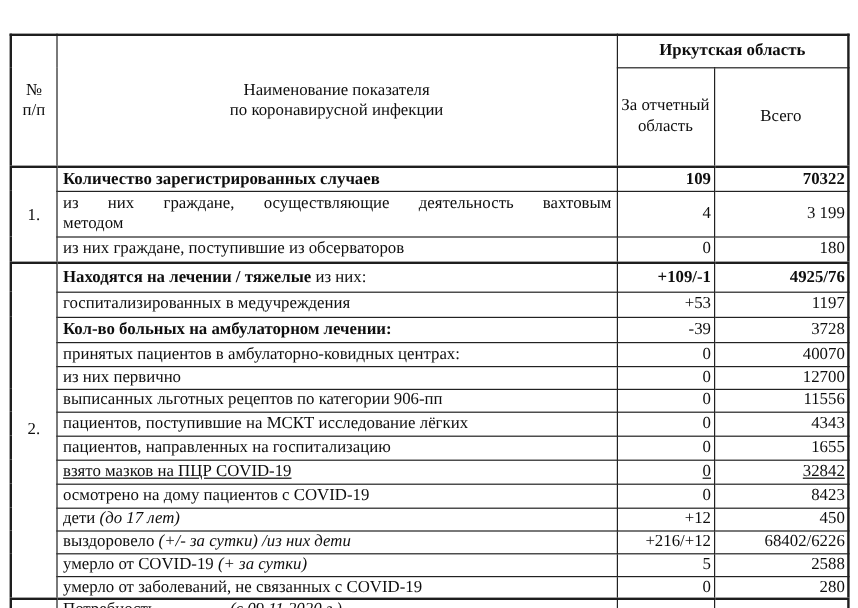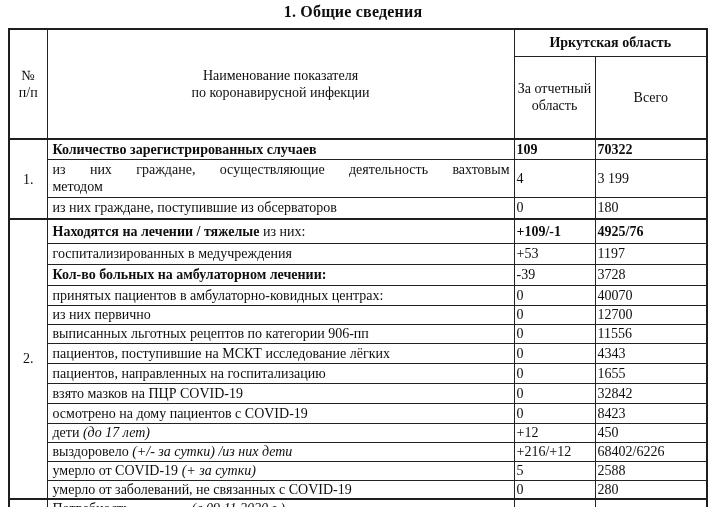--- a/index.html
+++ b/index.html
@@ -33,35 +33,34 @@
     border:1px solid #222;
     padding:0 3px;
     font-size:14px;
     line-height:17px;
     vertical-align:middle;
     overflow:hidden;
   }
   td.hdr { text-align:center;margin-left:36px; }
   td.num { text-align:center; }
   td.name { text-align:left; padding-left:5px; padding-right:4px; }
-  td.val { text-align:left; padding:0 2px; }
+  td.val { text-align:right; padding:0 2px; }
   .b { font-weight:bold; }
   .i { font-style:italic; }
   .jline { display:block; text-align:justify; text-align-last:justify; }
   .line  { display:block; }
   .thick-top td, td.thick-top { border-top:2px solid #1e1e1e; }
   .gap { margin-left:62px; }
   tr.partial td { vertical-align:top; line-height:17px; }
 </style>
 </head>
 <body>
 
 <div id="page">
 
-  <div class="title">1. Общие сведения</div>
 
   <table class="doc">
     <colgroup>
         <col class="c-num">
         <col class="c-name">
         <col class="c-per">
         <col class="c-tot">
       </colgroup>
 
     <tbody>
@@ -137,21 +136,21 @@
     <tr style="height:20px;">
       <td class="name">пациентов, поступившие на МСКТ исследование лёгких</td>
       <td class="val">0</td>
       <td class="val">4343</td>
     </tr>
     <tr style="height:20px;">
       <td class="name">пациентов, направленных на госпитализацию</td>
       <td class="val">0</td>
       <td class="val">1655</td>
     </tr>
-    <tr style="height:20px;">
+    <tr style="height:20px;text-decoration:underline;">
       <td class="name">взято мазков на ПЦР COVID-19</td>
       <td class="val">0</td>
       <td class="val">32842</td>
     </tr>
     <tr style="height:20px;">
       <td class="name">осмотрено на дому пациентов с COVID-19</td>
       <td class="val">0</td>
       <td class="val">8423</td>
     </tr>
     <tr style="height:19px;">

